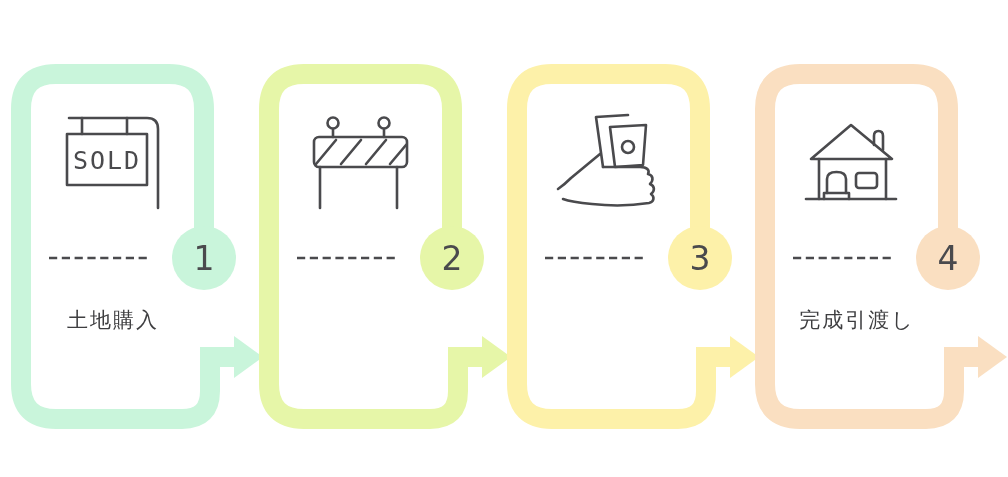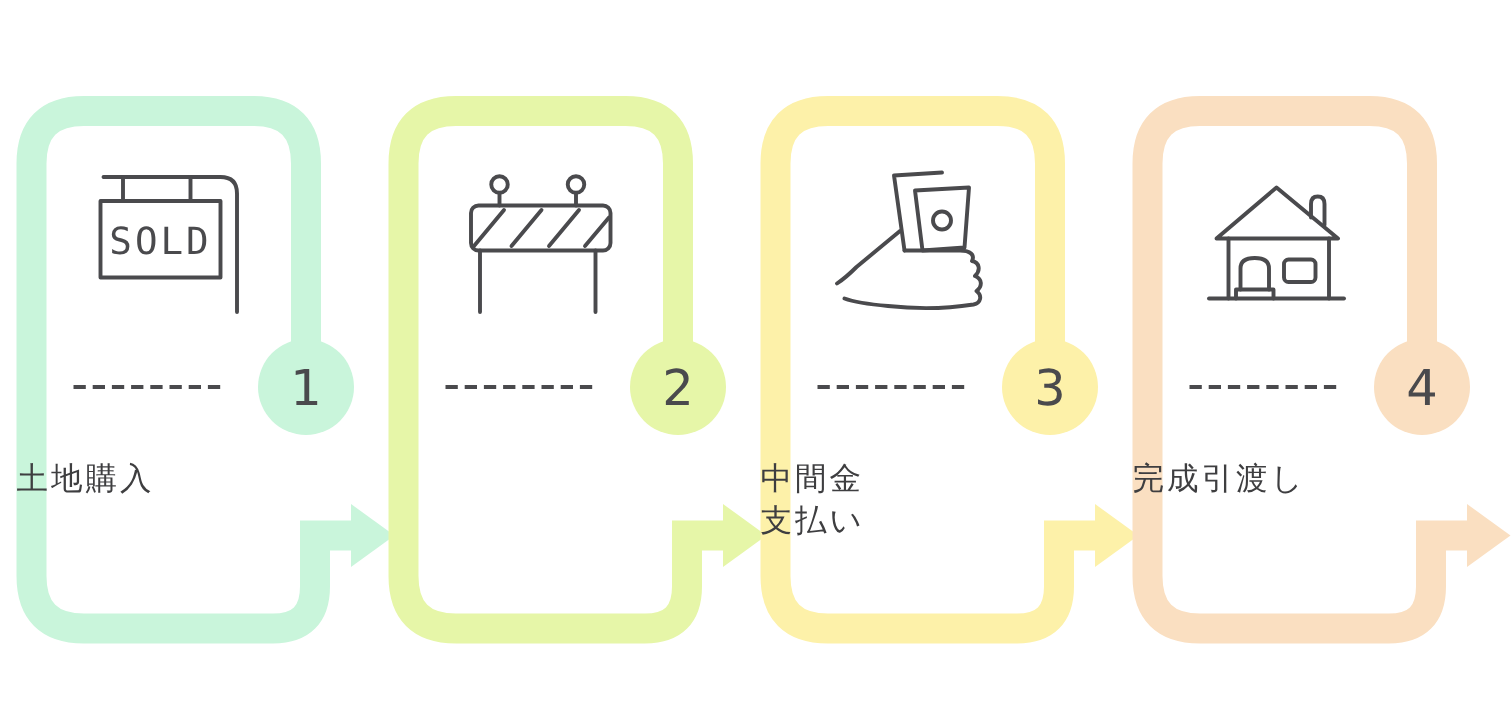--- a/index.html
+++ b/index.html
@@ -27,21 +27,21 @@
     text-anchor:middle;stroke:none;
   }
   .sold-text{
     font-family:"DejaVu Sans Mono","Liberation Mono",monospace;
     font-size:25px;letter-spacing:2px;
     text-anchor:middle;stroke:none;
   }
   .icon{fill:none;stroke:#4a4a4d;stroke-width:2.6;stroke-linecap:round;stroke-linejoin:round;}
   .label{
     position:absolute;left:0;top:306px;width:204px;
-    text-align:left;
+    text-align:center;
     font-size:21px;line-height:28px;letter-spacing:2px;
     color:#3e3e40;
   }
   .label span{display:block;}
 </style>
 </head>
 <body>
 
 <div class="canvas">
 
@@ -97,24 +97,20 @@
       <text class="num" x="193" y="270" fill="#4a4a4d">3</text>
       <line x1="38" y1="258" x2="137" y2="258" stroke-width="2.6" stroke-dasharray="8.2 4.6" stroke="#4a4a4d"></line>
       <g class="icon" stroke="#4a4a4d">
         <path d="M121 115 L89 117 L96 167"></path>
         <path fill="#ffffff" d="M103 127 L139 125 L136 165 L108 167 Z"></path>
         <circle cx="121" cy="147" r="6"></circle>
         <path d="M51 189 Q57 185 64 178 L93 154"></path>
         <path d="M96 167 L133 167 C140 167 143 170 141 174 C146 175 147 180 143 184 C148 186 148 191 144 194 C148 197 147 202 142 203 C123 206 103 206 85 204 C74 203 64 202 56 199"></path>
       </g>
     </svg>
-    <div class="label">
-      <span>中間金</span>
-      <span>支払い</span>
-    </div>
   </div>
 
   <div class="card">
     <svg class="frame" viewBox="0 0 248 477">
       <path class="card-border" d="M193 262 L193 109 Q193 74 158 74 L45 74 Q10 74 10 109 L10 384 Q10 419 45 419 L171 419 Q199 419 199 391 L199 357 L225 357" stroke="#fadfc1"></path>
       <polygon points="223,336 252,357 223,378" fill="#fadfc1"></polygon>
       <circle cx="193" cy="258" r="32" fill="#fadfc1"></circle>
       <text class="num" x="193" y="270" fill="#4a4a4d">4</text>
       <line x1="38" y1="258" x2="137" y2="258" stroke-width="2.6" stroke-dasharray="8.2 4.6" stroke="#4a4a4d"></line>
       <g class="icon" stroke="#4a4a4d">

